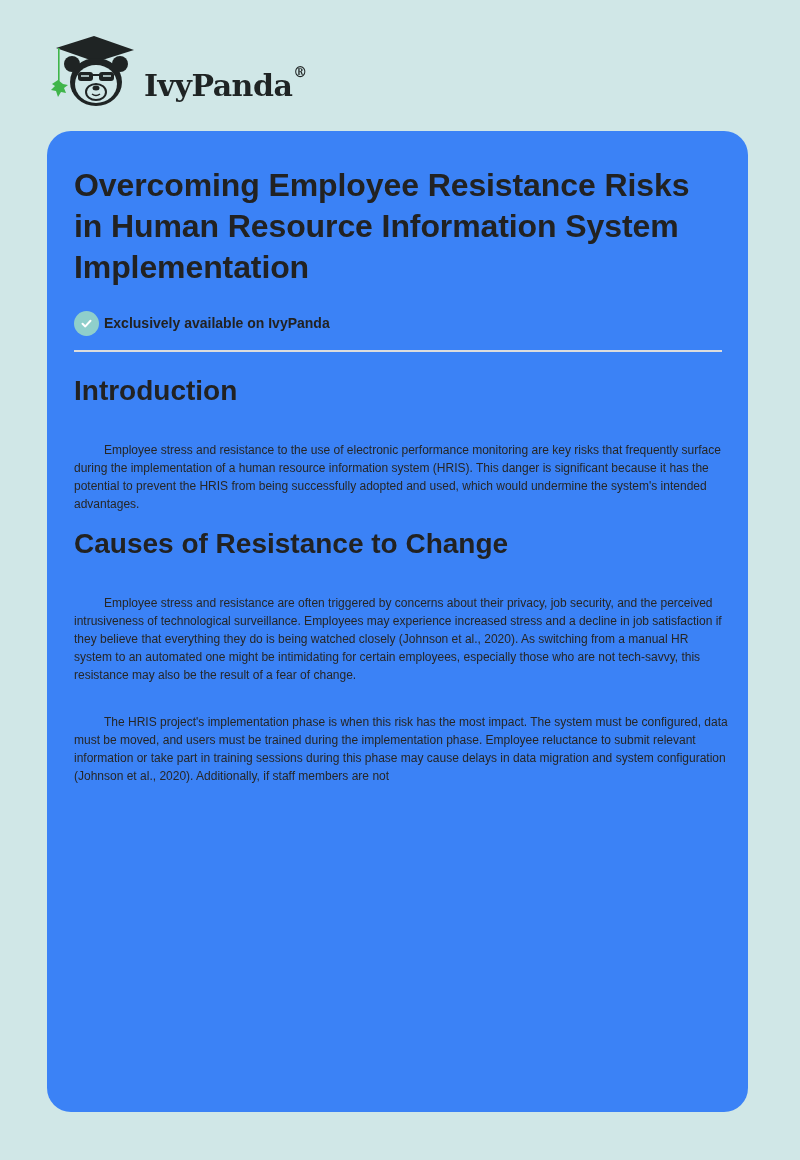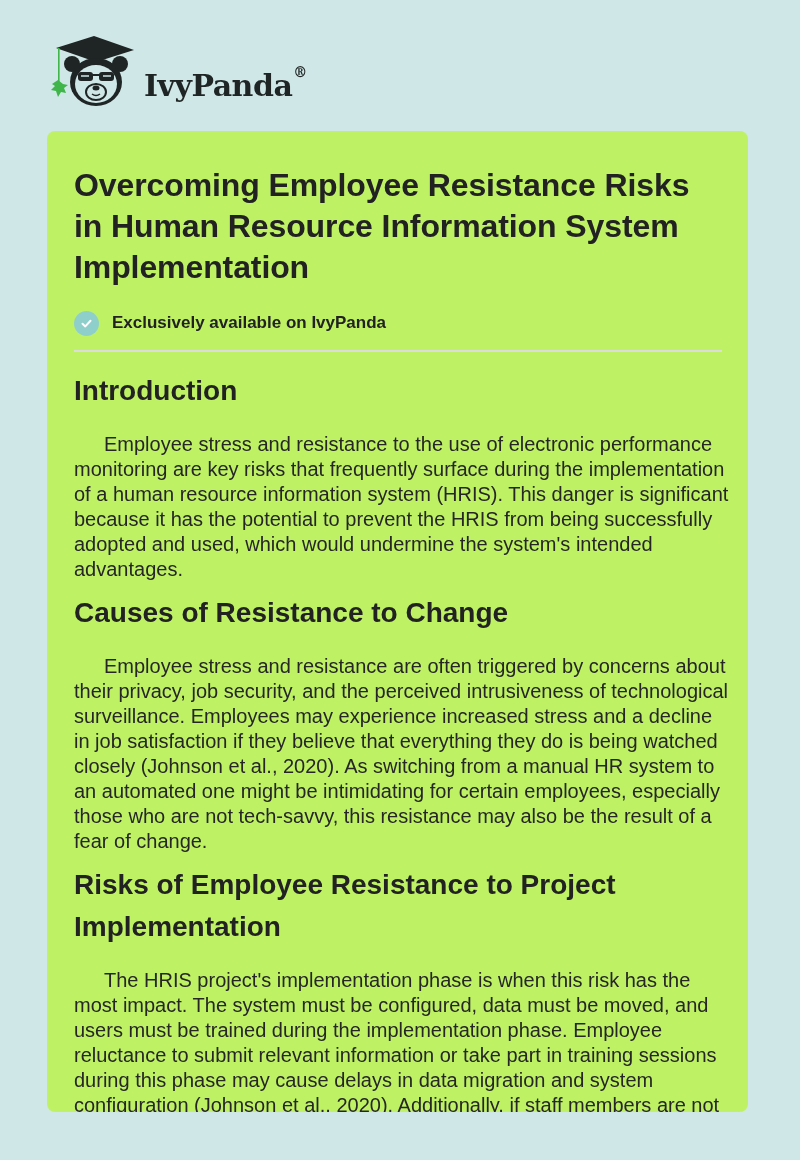--- a/index.html
+++ b/index.html
@@ -33,22 +33,22 @@
     letter-spacing: -0.5px;
     position: relative;
     top: 13px;
   }
   .brand sup { font-size: 14px; position: relative; top: -8px; margin-left: 1px; }
 
   .card {
     position: absolute;
     left: 47px; top: 131px;
     width: 701px; height: 981px;
-    background: #bef264;
-    border-radius: 8px;
+    background: #3b82f6;
+    border-radius: 24px;
     overflow: hidden;
   }
   .card-inner { padding: 34px 27px 0 27px; }
   h1.title {
     font-size: 32px;
     font-weight: bold;
     line-height: 41px;
     color: #222;
     letter-spacing: -0.1px;
   }
@@ -57,41 +57,41 @@
     margin-top: 22px;
     height: 26px;
   }
   .check-badge {
     width: 25px; height: 25px; border-radius: 50%;
     background: #8fcfcb;
     display: flex; align-items: center; justify-content: center;
     margin-right: 5px;
   }
   .exclusive-text {
-    font-size: 17px; font-weight: bold; color: #222; margin-left: 8px;
+    font-size: 14px; font-weight: bold; color: #222;
   }
   .divider {
     margin-top: 14px;
     height: 2px;
     background: #dcdcdc;
     width: 648px;
   }
   h2.section-heading {
     font-size: 28px;
     font-weight: bold;
     line-height: 42px;
     color: #222;
     margin-top: 18px;
   }
   p.body-text {
-    font-size: 20px;
-    line-height: 25px;
+    font-size: 12px;
+    line-height: 18px;
     color: #262626;
     text-indent: 30px;
-    margin-top: 20px;
+    margin-top: 29px;
     width: 655px;
   }
   .sec1 h2 { margin-top: 18px; }
   .sec2 h2 { margin-top: 10px; }
   .sec3 h2 { margin-top: 10px; }
 </style>
 </head>
 <body>
 
 <div class="header">
@@ -140,17 +140,16 @@
       <h2 class="section-heading">Introduction</h2>
       <p class="body-text">Employee stress and resistance to the use of electronic performance monitoring are key risks that frequently surface during the implementation of a human resource information system (HRIS). This danger is significant because it has the potential to prevent the HRIS from being successfully adopted and used, which would undermine the system's intended advantages.</p>
     </section>
 
     <section class="sec2">
       <h2 class="section-heading">Causes of Resistance to Change</h2>
       <p class="body-text">Employee stress and resistance are often triggered by concerns about their privacy, job security, and the perceived intrusiveness of technological surveillance. Employees may experience increased stress and a decline in job satisfaction if they believe that everything they do is being watched closely (Johnson et al., 2020). As switching from a manual HR system to an automated one might be intimidating for certain employees, especially those who are not tech-savvy, this resistance may also be the result of a fear of change.</p>
     </section>
 
     <section class="sec3">
-      <h2 class="section-heading">Risks of Employee Resistance to Project Implementation</h2>
       <p class="body-text">The HRIS project's implementation phase is when this risk has the most impact. The system must be configured, data must be moved, and users must be trained during the implementation phase. Employee reluctance to submit relevant information or take part in training sessions during this phase may cause delays in data migration and system configuration (Johnson et al., 2020). Additionally, if staff members are not</p>
     </section>
   </div>
 </div>
 
 </body></html>

